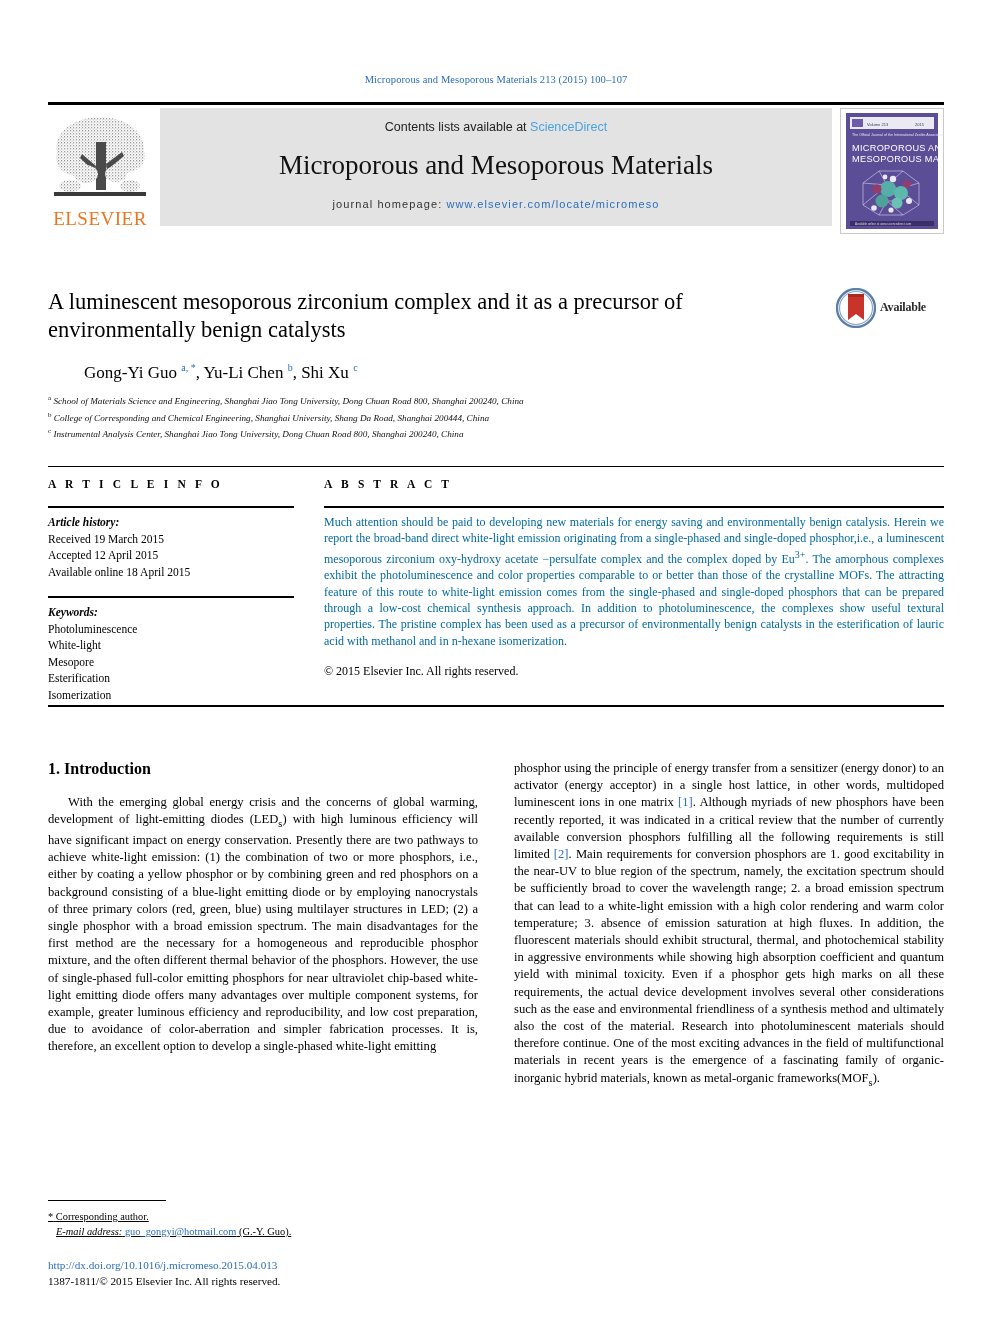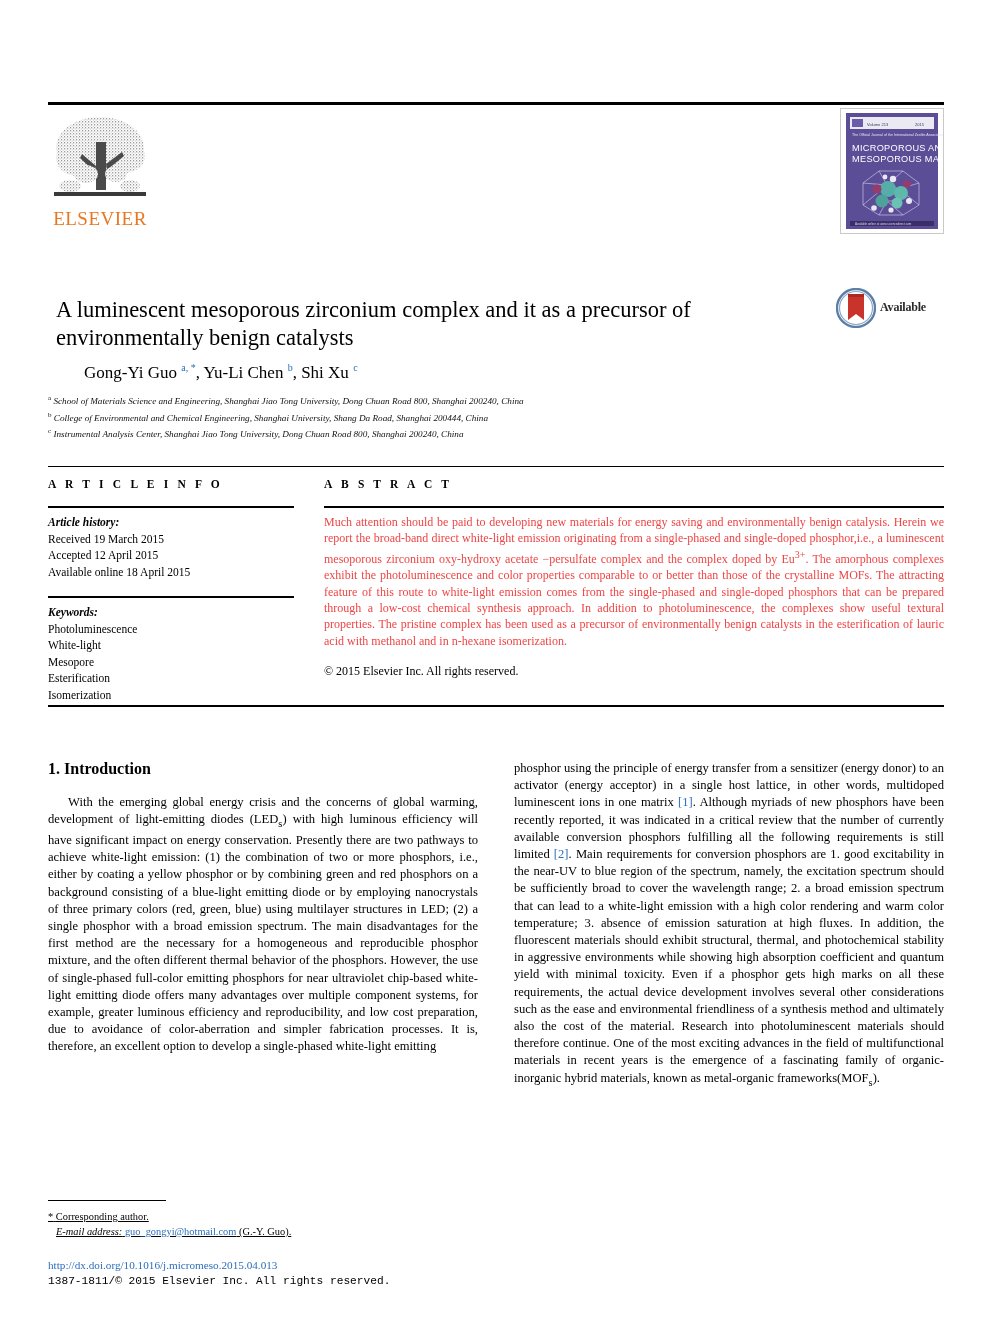--- a/index.html
+++ b/index.html
@@ -125,21 +125,21 @@
   .title-block {
     position: absolute;
     left: 48px; top: 288px;
     width: 780px;
   }
   .art-title {
     font-family: "Liberation Serif", serif;
     font-size: 22.5px;
     line-height: 28px;
     color: #000;
-    margin: 8px;
+    margin: 0;
     font-weight: normal;
   }
   .crossmark {
     position: absolute;
     left: 836px; top: 288px;
     width: 104px;
     height: 42px;
   }
   .crossmark-label {
     position: absolute;
@@ -231,21 +231,21 @@
     position: absolute;
     left: 324px;
     width: 620px;
   }
   .abs-p {
     font-family: "Liberation Serif", serif;
     font-size: 12px;
     line-height: 16.4px;
     text-align: justify;
     margin: 0;
-    color: #ef4444;
+    color: #0369a1;
   }
   .abs-copy {
     font-family: "Liberation Serif", serif;
     font-size: 12px;
     line-height: 16.4px;
     text-align: left;
     margin: 14px 0 0 0;
   }
   .col {
     position: absolute;
@@ -301,31 +301,32 @@
     left: 48px; top: 1258px;
     width: 430px;
   }
   .doi {
     font-family: "Liberation Serif", serif;
     font-size: 11.2px;
     line-height: 15.5px;
     color: #2a6ebb;
   }
   .issn {
-    font-family: Liberation Mono, monospace;
+    font-family: Liberation Serif, serif;
     font-size: 11.2px;
     line-height: 15.5px;
     color: #000;
   }
 </style>
 </head>
 <body>
 
 <div class="page">
 
+  <div class="running-head">Microporous and Mesoporous Materials 213 (2015) 100–107</div>
 
   <div class="masthead-rule"></div>
 
   <div class="masthead">
 
     <div class="elsevier-logo">
       <div class="tree-box">
         <svg width="96" height="94" viewBox="0 0 96 94" aria-hidden="true">
           <defs>
             <pattern id="stipple" width="3" height="3" patternUnits="userSpaceOnUse">
@@ -343,20 +344,29 @@
           <ellipse cx="34" cy="62" rx="12" ry="9" fill="url(#stipple)"></ellipse>
           <ellipse cx="64" cy="62" rx="11" ry="8" fill="url(#stipple)"></ellipse>
           <rect x="2" y="80" width="92" height="4" fill="#3a3a3a"></rect>
           <ellipse cx="18" cy="74" rx="11" ry="6" fill="url(#stipple)"></ellipse>
           <ellipse cx="78" cy="74" rx="10" ry="6" fill="url(#stipple)"></ellipse>
         </svg>
       </div>
       <div class="elsevier-word">ELSEVIER</div>
     </div>
 
+    <div class="grey-panel">
+      <div class="contents-line">
+        <span>Contents lists available at </span><span class="sd">ScienceDirect</span>
+      </div>
+      <div class="journal-title">Microporous and Mesoporous Materials</div>
+      <div class="homepage-line">
+        <span>journal homepage: </span><span class="url">www.elsevier.com/locate/micromeso</span>
+      </div>
+    </div>
 
     <div class="cover-thumb">
       <svg width="102" height="124" viewBox="0 0 102 124" aria-hidden="true">
         <rect x="0" y="0" width="102" height="124" fill="#ffffff"></rect>
         <rect x="5" y="4" width="92" height="116" fill="#5b4d96"></rect>
         <rect x="9" y="8" width="84" height="12" fill="#ffffff" opacity="0.88"></rect>
         <rect x="11" y="10" width="11" height="8" fill="#6a5ca8"></rect>
         <text x="26" y="16.5" font-family="Liberation Sans, sans-serif" font-size="4" fill="#3b3b6b">Volume 213</text>
         <text x="74" y="16.5" font-family="Liberation Sans, sans-serif" font-size="4" fill="#3b3b6b">2015</text>
         <text x="11" y="27" font-family="Liberation Sans, sans-serif" font-size="3.6" fill="#e8e4f5">The Official Journal of the International Zeolite Association</text>
@@ -400,21 +410,21 @@
       <path d="M12 6 L28 6 L28 32 L20 26 L12 32 Z" fill="#c8342b"></path>
       <path d="M12 6 L28 6 L28 9 L12 9 Z" fill="#a82a22"></path>
     </svg>
     <span class="crossmark-label">Available</span>
   </div>
 
   <div class="authors">Gong-Yi Guo <sup>a, *</sup>, Yu-Li Chen <sup>b</sup>, Shi Xu <sup>c</sup></div>
 
   <div class="affils">
     <div class="affil"><sup>a</sup> <span>School of Materials Science and Engineering, Shanghai Jiao Tong University, Dong Chuan Road 800, Shanghai 200240, China</span></div>
-    <div class="affil"><sup>b</sup> <span>College of Environmental and Chemical Engineering, Shanghai University, Shang Da Road, Shanghai 200444, China</span></div>
+    <div class="affil"><sup>b</sup> <span>College of Corresponding and Chemical Engineering, Shanghai University, Shang Da Road, Shanghai 200444, China</span></div>
     <div class="affil"><sup>c</sup> <span>Instrumental Analysis Center, Shanghai Jiao Tong University, Dong Chuan Road 800, Shanghai 200240, China</span></div>
   </div>
 
   <div class="rule-thin" style="left:48px; top:466px; width:896px;"></div>
 
   <div class="sec-head" style="left:48px; top:478px;">A R T I C L E   I N F O</div>
   <div class="rule-thick" style="left:48px; top:506px; width:246px;"></div>
 
   <div class="info-col" style="top:514px;">
     <div class="info-label">Article history:</div>

